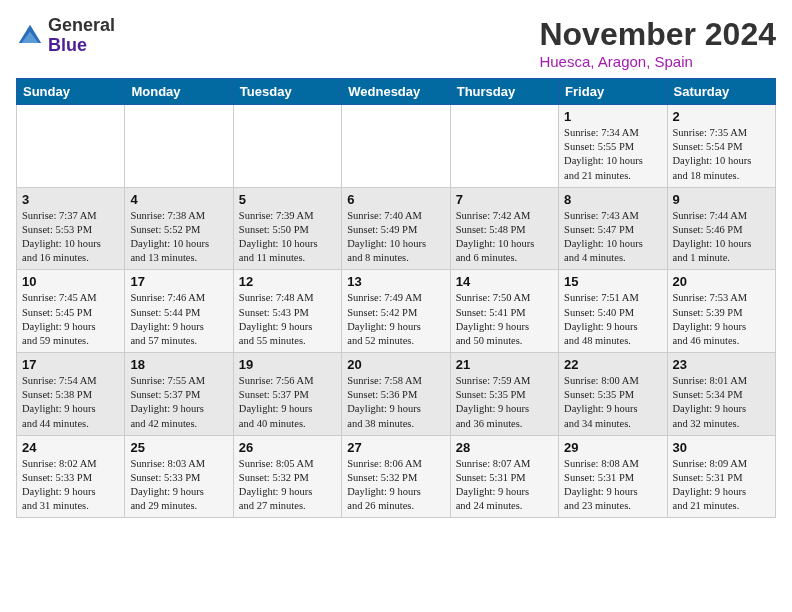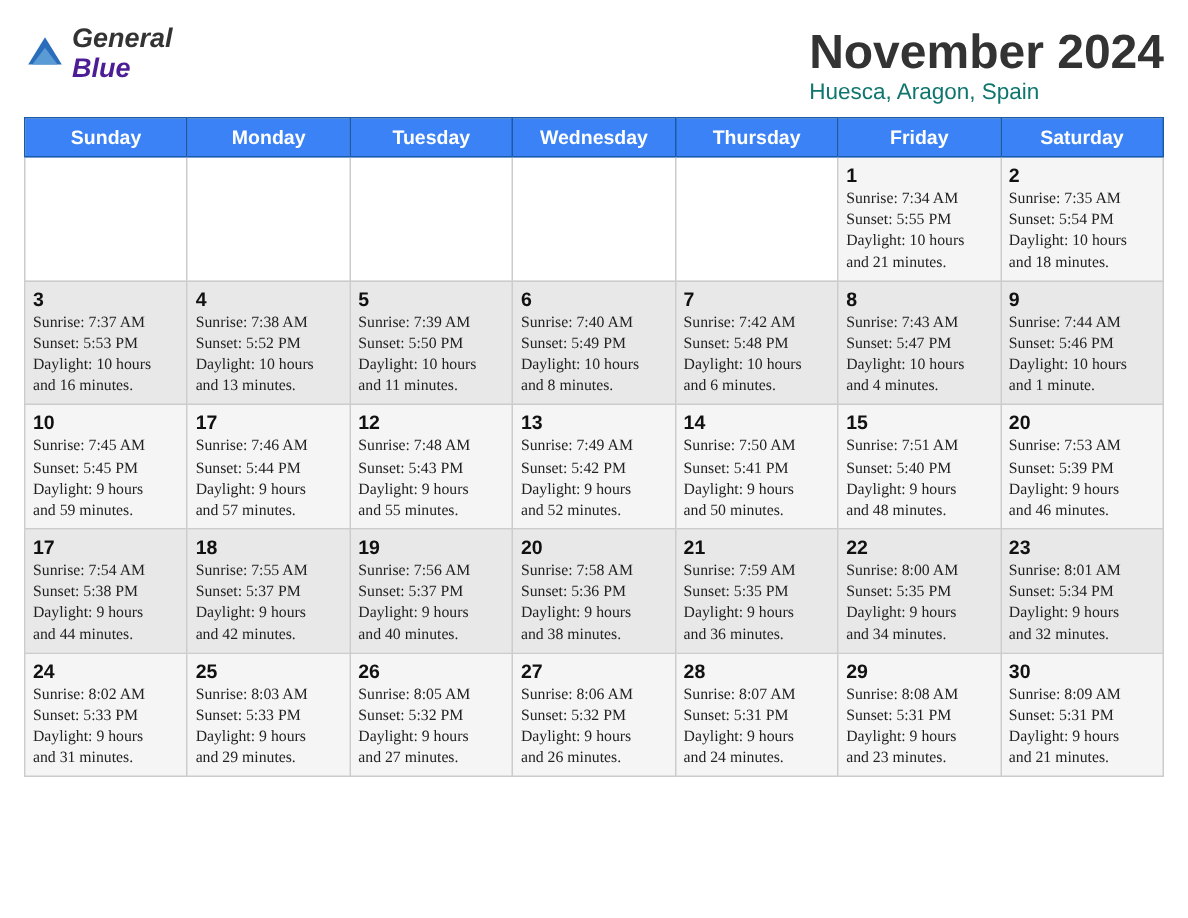--- a/index.html
+++ b/index.html
@@ -18,49 +18,48 @@
     }
     .logo {
       display: flex;
       align-items: center;
       gap: 4px;
     }
     .logo-text {
       font-size: 18px;
       font-weight: bold;
       line-height: 1.1;
-      font-style: italic;
     }
     .logo-general { color: #333; }
     .logo-blue { color: #4c1d95; }
     .logo-icon {
       width: 28px;
       height: 28px;
     }
     .title-block {
     }
     .month-title {
       font-size: 32px;
       font-weight: bold;
       color: #333;
     }
     .location {
       font-size: 15px;
-      color: #0f766e;
+      color: #a21caf;
     }
     .calendar {
       width: 100%;
       border-collapse: collapse;
       font-size: 11px;
     }
     .calendar thead th {
-      background: #3b82f6;
+      background: #0369a1;
       color: #fff;
       padding: 5px 6px;
-      text-align: center;
+      text-align: left;
       font-size: 13px;
       font-weight: bold;
       border: 1px solid #1a5aaa;
     }
     .calendar tbody td {
       border: 1px solid #ccc;
       vertical-align: top;
       padding: 4px 5px;
       width: calc(100% / 7);
       min-height: 80px;

